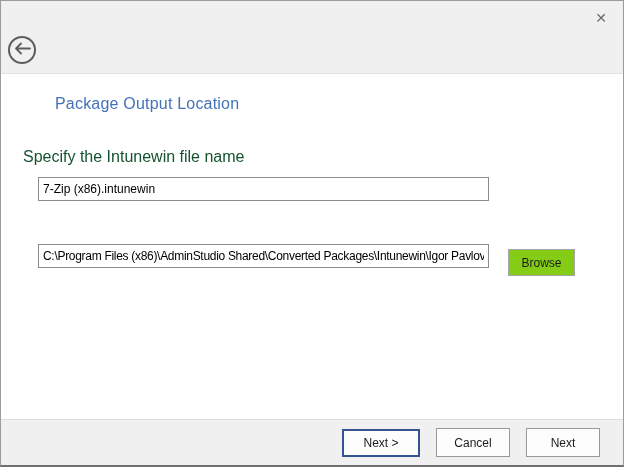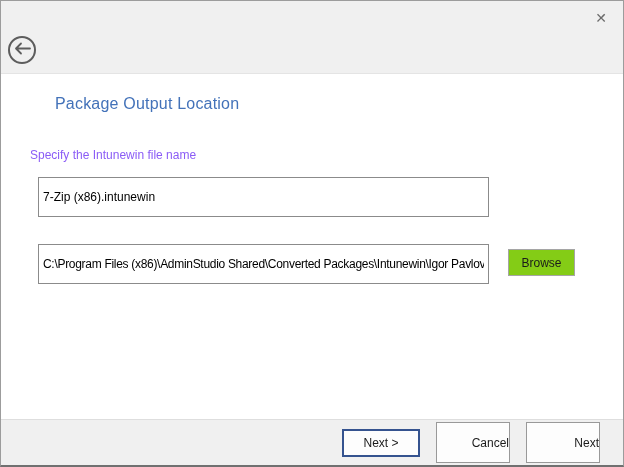--- a/index.html
+++ b/index.html
@@ -60,31 +60,31 @@
   .page-heading {
     position: absolute;
     left: 54px; top: 94px;
     font-size: 16px;
     font-weight: 400;
     color: #4372b9;
     letter-spacing: 0.2px;
   }
   .field-label {
     position: absolute;
-    left: 29px;
-    font-size: 12px;
-    color: #8b5cf6;
+    left: 22px;
+    font-size: 16px;
+    color: #14532d;
   }
   .label-filename { top: 147px; }
   .label-folder   { top: 220px; }
   .text-input {
     position: absolute;
     left: 37px;
     width: 451px;
-    height: 40px;
+    height: 24px;
     border: 1px solid #8b8b8b;
     background: #ffffff;
     font-family: "Liberation Sans", sans-serif;
     font-size: 12px;
     color: #000000;
     padding: 0 4px;
     outline: none;
   }
   .input-filename { top: 176px; }
   .input-folder   { top: 243px; letter-spacing: -0.3px; }
@@ -117,23 +117,22 @@
     font-size: 12px;
     color: #1b1b1b;
     background: #fdfdfd;
     cursor: pointer;
   }
   .btn-next {
     width: 78px; height: 28px;
     border: 2px solid #35538f;
   }
   .btn-cancel, .btn-help {
-    width: 74px; height: 41px;
+    width: 74px; height: 29px;
     border: 1px solid #999999;
-    text-align: right;
   }
 </style>
 </head>
 <body>
 
 <div class="window">
 
   <div class="header">
     <button class="close-btn">
       <span>✕</span>

